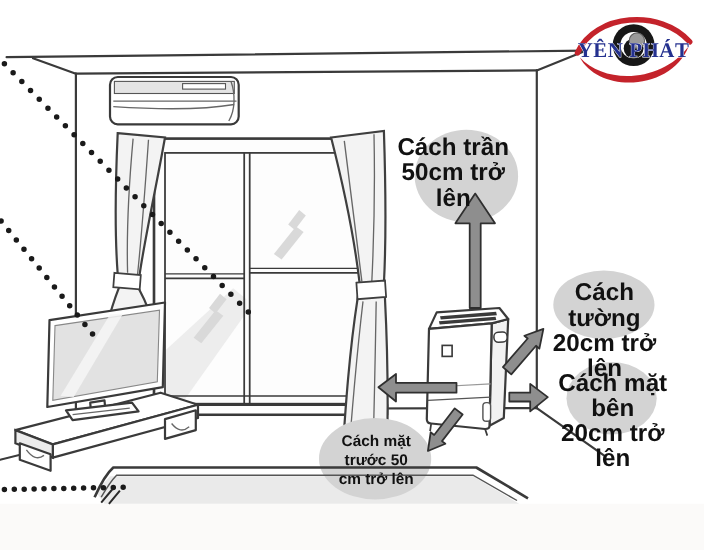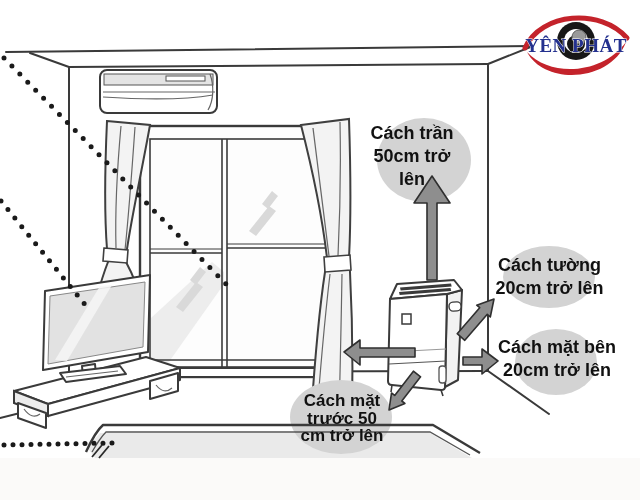--- a/index.html
+++ b/index.html
@@ -10,22 +10,22 @@
   .canvas{position:relative;width:640px;height:500px;background:#ffffff;overflow:hidden;
           font-family:"Liberation Sans",sans-serif;}
   .scene-svg{position:absolute;left:0;top:0;width:640px;height:500px;}
   .ln{stroke:var(--line-art);stroke-width:2;fill:none;stroke-linecap:round;stroke-linejoin:round;}
   .thin{stroke:#666;stroke-width:1.2;fill:none;}
   .fillw{fill:#ffffff;stroke:var(--line-art);stroke-width:2;stroke-linejoin:round;}
   .dots{stroke:#1a1a1a;stroke-width:5;stroke-linecap:round;fill:none;}
   .lbl-ellipse{fill:var(--label-ellipse);}
   .arrow{fill:var(--arrow-fill);stroke:var(--arrow-outline);stroke-width:1.6;stroke-linejoin:round;}
   .clabel{position:absolute;font-weight:bold;color:var(--text);text-align:center;
-          white-space:pre-line;line-height:23px;font-size:18px;}
-  .clabel.small{line-height:17.5px;font-size:17px;text-align:center;}
+          white-space:pre-line;line-height:23px;font-size:22px;}
+  .clabel.small{line-height:17.5px;font-size:14px;text-align:center;}
   .logo{position:absolute;left:521px;top:8px;width:110px;height:72px;}
   .logo text{font-family:"Liberation Serif",serif;font-weight:bold;}
 </style>
 </head>
 <body>
 
 <div class="canvas">
 
   <svg class="scene-svg" viewBox="0 0 640 500">
 

